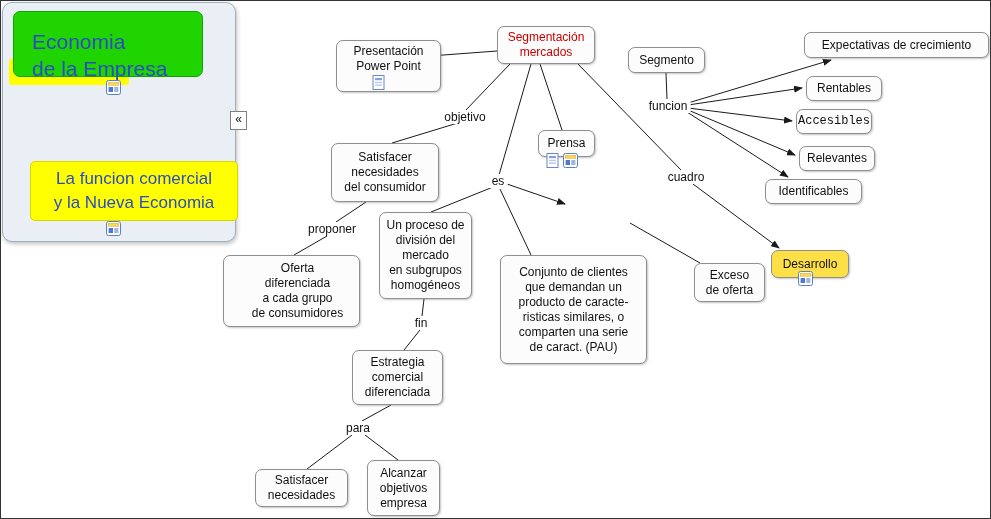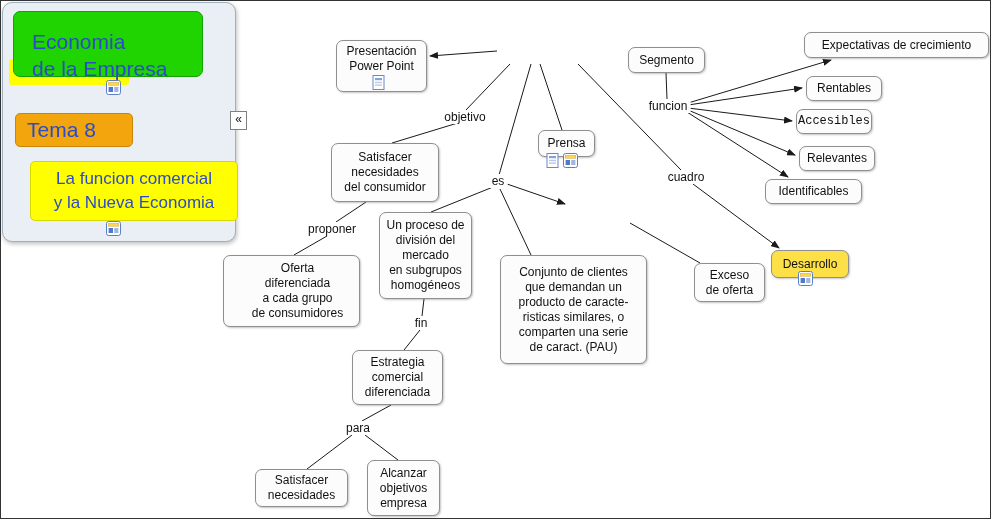--- a/index.html
+++ b/index.html
@@ -17,21 +17,20 @@
   #subtitle-box{position:absolute;left:10px;top:158px;width:208px;height:60px;background:#ffff00;border:1px solid #d6d600;border-radius:5px;color:#2b4bc8;font-size:17px;line-height:24px;display:flex;align-items:center;justify-content:center;text-align:center;white-space:pre-line;box-sizing:border-box;cursor:pointer}
   #collapse-btn{position:absolute;left:230px;top:111px;width:15px;height:17px;background:#fff;border:1px solid #808080;font-size:12px;line-height:15px;text-align:center;color:#111;z-index:6;cursor:pointer}
 </style>
 </head>
 <body>
 
 <div id="title-panel" style="background: rgb(233, 239, 245);">
   <div id="course-underlay" style="background: rgb(255, 255, 0);"></div>
   <div id="course-box" style="background: rgb(31, 212, 0); color: rgb(43, 75, 200);">Economia
 de la Empresa</div>
-  <div id="tema-box" style="background: rgb(242, 165, 12); color: rgb(43, 75, 200);">Tema 8</div>
   <div id="subtitle-box" style="background: rgb(255, 255, 0); color: rgb(43, 75, 200); margin-left: 17px;">La funcion comercial
 y la Nueva Economia</div>
 </div>
 <div id="collapse-btn">«</div>
 
 <div id="concept-map">
   <svg id="edges-svg" width="991" height="519">
     <defs>
       <marker id="arrowhead" markerWidth="9" markerHeight="7" refX="8" refY="3.5" orient="auto">
         <polygon points="0 0, 9 3.5, 0 7" fill="#1a1a1a"></polygon>
@@ -55,21 +54,23 @@
       <line x1="688" y1="110" x2="795" y2="155" stroke="#1a1a1a" stroke-width="1" marker-end="url(#arrowhead)"></line>
       <line x1="687" y1="112" x2="788" y2="177" stroke="#1a1a1a" stroke-width="1" marker-end="url(#arrowhead)"></line>
       <line x1="366" y1="202" x2="336" y2="222" stroke="#1a1a1a" stroke-width="1"></line>
       <line x1="327" y1="236" x2="294" y2="255" stroke="#1a1a1a" stroke-width="1"></line>
       <line x1="424" y1="299" x2="422" y2="316" stroke="#1a1a1a" stroke-width="1"></line>
       <line x1="420" y1="330" x2="404" y2="350" stroke="#1a1a1a" stroke-width="1"></line>
       <line x1="391" y1="405" x2="362" y2="421" stroke="#1a1a1a" stroke-width="1"></line>
       <line x1="352" y1="435" x2="307" y2="469" stroke="#1a1a1a" stroke-width="1"></line>
       <line x1="365" y1="435" x2="398" y2="460" stroke="#1a1a1a" stroke-width="1"></line>
     </svg>
-    <div class="node" style="left: 336px; top: 40px; width: 91px; height: 52px; background: rgb(252, 252, 252); border-color: rgb(143, 143, 143); padding-bottom: 16px;">Presentación
+<div class="node" style="left: 497px; top: 26px; width: 98px; height: 38px; background: rgb(252, 252, 252); border-color: rgb(143, 143, 143); color: rgb(204, 0, 0);">Segmentación
+mercados</div>
+    <div class="node" style="left: 336px; top: 40px; width: 105px; height: 52px; background: rgb(252, 252, 252); border-color: rgb(143, 143, 143); padding-bottom: 16px;">Presentación
 Power Point</div>
     <div class="node" style="left: 628px; top: 47px; width: 77px; height: 26px; background: rgb(252, 252, 252); border-color: rgb(143, 143, 143);">Segmento</div>
     <div class="node" style="left: 804px; top: 32px; width: 185px; height: 26px; background: rgb(252, 252, 252); border-color: rgb(143, 143, 143);">Expectativas de crecimiento</div>
     <div class="node" style="left: 806px; top: 76px; width: 76px; height: 25px; background: rgb(252, 252, 252); border-color: rgb(143, 143, 143);">Rentables</div>
     <div class="node" style="left: 796px; top: 109px; width: 76px; height: 25px; background: rgb(252, 252, 252); border-color: rgb(143, 143, 143); font-family: Liberation Mono, monospace;">Accesibles</div>
     <div class="node" style="left: 799px; top: 146px; width: 76px; height: 25px; background: rgb(252, 252, 252); border-color: rgb(143, 143, 143);">Relevantes</div>
     <div class="node" style="left: 765px; top: 179px; width: 97px; height: 25px; background: rgb(252, 252, 252); border-color: rgb(143, 143, 143);">Identificables</div>
     <div class="node" style="left: 538px; top: 130px; width: 57px; height: 27px; background: rgb(252, 252, 252); border-color: rgb(143, 143, 143);">Prensa</div>
     <div class="node" style="left: 331px; top: 143px; width: 108px; height: 59px; background: rgb(252, 252, 252); border-color: rgb(143, 143, 143);">Satisfacer
 necesidades

